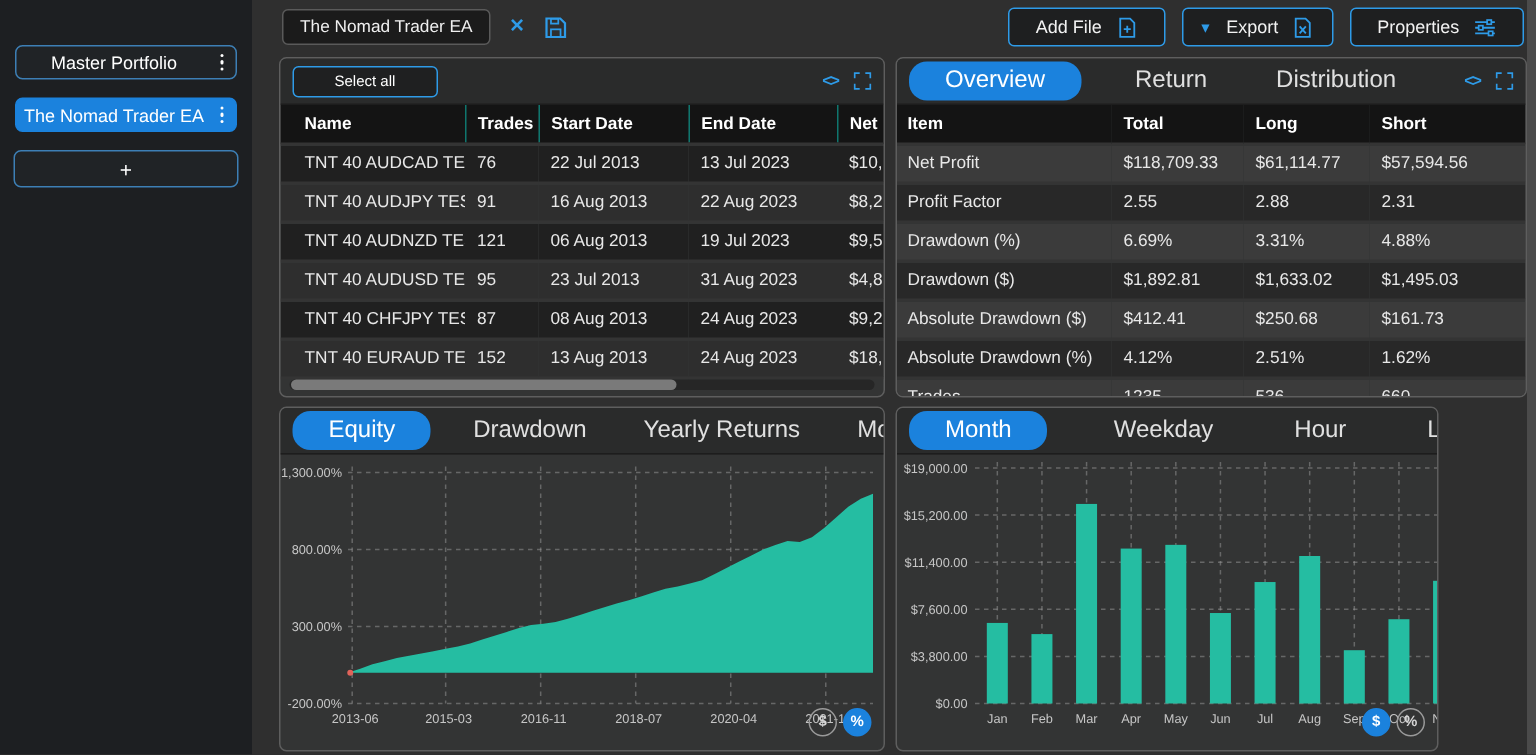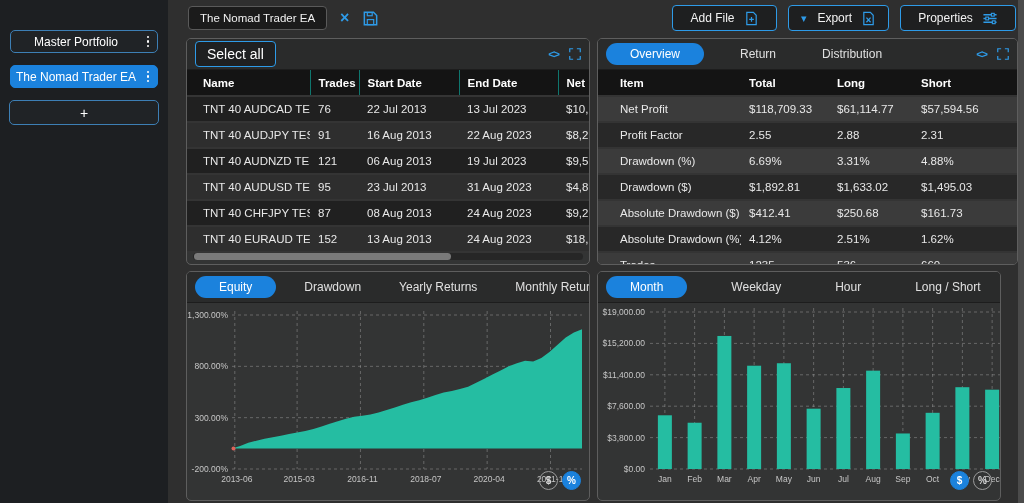--- a/index.html
+++ b/index.html
@@ -40,50 +40,50 @@
   }
   .tb-btn .chev{color:#2e9be8;font-size:11px;margin-right:2px;}
   
   .panel{
     position:absolute;background:#333434;border:1px solid #5e5e5e;border-radius:5px;
     box-sizing:border-box;overflow:hidden;
   }
   #panel-strategies{left:186px;top:38px;width:404px;height:227px;}
   #panel-overview  {left:597px;top:38px;width:421px;height:227px;}
   #panel-equity    {left:186px;top:271px;width:404px;height:230px;}
-  #panel-month     {left:597px;top:271px;width:404px;height:230px;}
+  #panel-month     {left:597px;top:271px;width:362px;height:230px;}
   .panel-strip{
     height:30px;background:#2a2b2b;display:flex;align-items:center;padding:0 8px;
     border-bottom:1px solid #1d1d1d;gap:26px;
   }
   .strip-icons{margin-left:auto;display:flex;align-items:center;gap:10px;}
   .icon-code{color:#2e9be8;font-size:11px;font-weight:bold;letter-spacing:-1px;cursor:pointer;}
   .tab{
-    color:#e0e0e0;font-size:12px;padding:4px 10px;border-radius:12px;cursor:pointer;white-space:nowrap;text-align:right;
+    color:#e0e0e0;font-size:16px;padding:4px 10px;border-radius:12px;cursor:pointer;white-space:nowrap;text-align:right;
   }
   .tab.active{background:#1b82dd;color:#fff;padding:4px 24px;}
   .select-all-btn{
     background:#1f2021;border:1px solid #2e9be8;border-radius:4px;color:#fff;
-    font-size:14px;padding:4px 11px;cursor:pointer;
+    font-size:10px;padding:4px 27px;cursor:pointer;
   }
   
   .tbl-wrap{overflow:hidden;}
   table.grid{border-collapse:collapse;table-layout:fixed;font-size:11.5px;}
   table.grid th{
     background:#141414;color:#fff;font-weight:bold;text-align:left;height:26px;
     padding:0 0 0 8px;box-sizing:border-box;white-space:nowrap;
   }
   table.grid td{height:26px;padding:0 0 0 8px;white-space:nowrap;overflow:hidden;box-sizing:border-box;color:#e8e8e8;}
   table.grid tr{border-bottom:2px solid #343434;}
   #tbl-strategies th{border-right:1px solid #0f766e;}
   #tbl-strategies th:last-child{border-right:none;}
   #tbl-strategies th:first-child,#tbl-strategies td:first-child{padding-left:16px;}
   #tbl-strategies tbody tr:nth-child(odd){background:#202020;}
   #tbl-strategies tbody tr:nth-child(even){background:#2e2e2e;}
-  #tbl-overview th:first-child,#tbl-overview td:first-child{padding-left:22px;}
+  #tbl-overview th:first-child,#tbl-overview td:first-child{padding-left:7px;}
   #tbl-overview tbody tr:nth-child(odd){background:#3b3b3b;}
   #tbl-overview tbody tr:nth-child(even){background:#282828;}
   .hscroll{position:absolute;left:6px;right:6px;bottom:4px;height:7px;border-radius:4px;background:#262626;}
   .hscroll .thumb{position:absolute;left:1px;top:0;height:7px;width:66%;border-radius:4px;background:#7a7a7a;cursor:pointer;}
   
   .chart-box{position:relative;}
   .unit-toggles{position:absolute;right:8px;bottom:3px;display:flex;gap:4px;}
   .unit-btn{
     width:19px;height:19px;border-radius:50%;box-sizing:border-box;border:1px solid #9a9a9a;
     color:#d5d5d5;font-size:10px;font-weight:bold;display:flex;align-items:center;justify-content:center;cursor:pointer;

